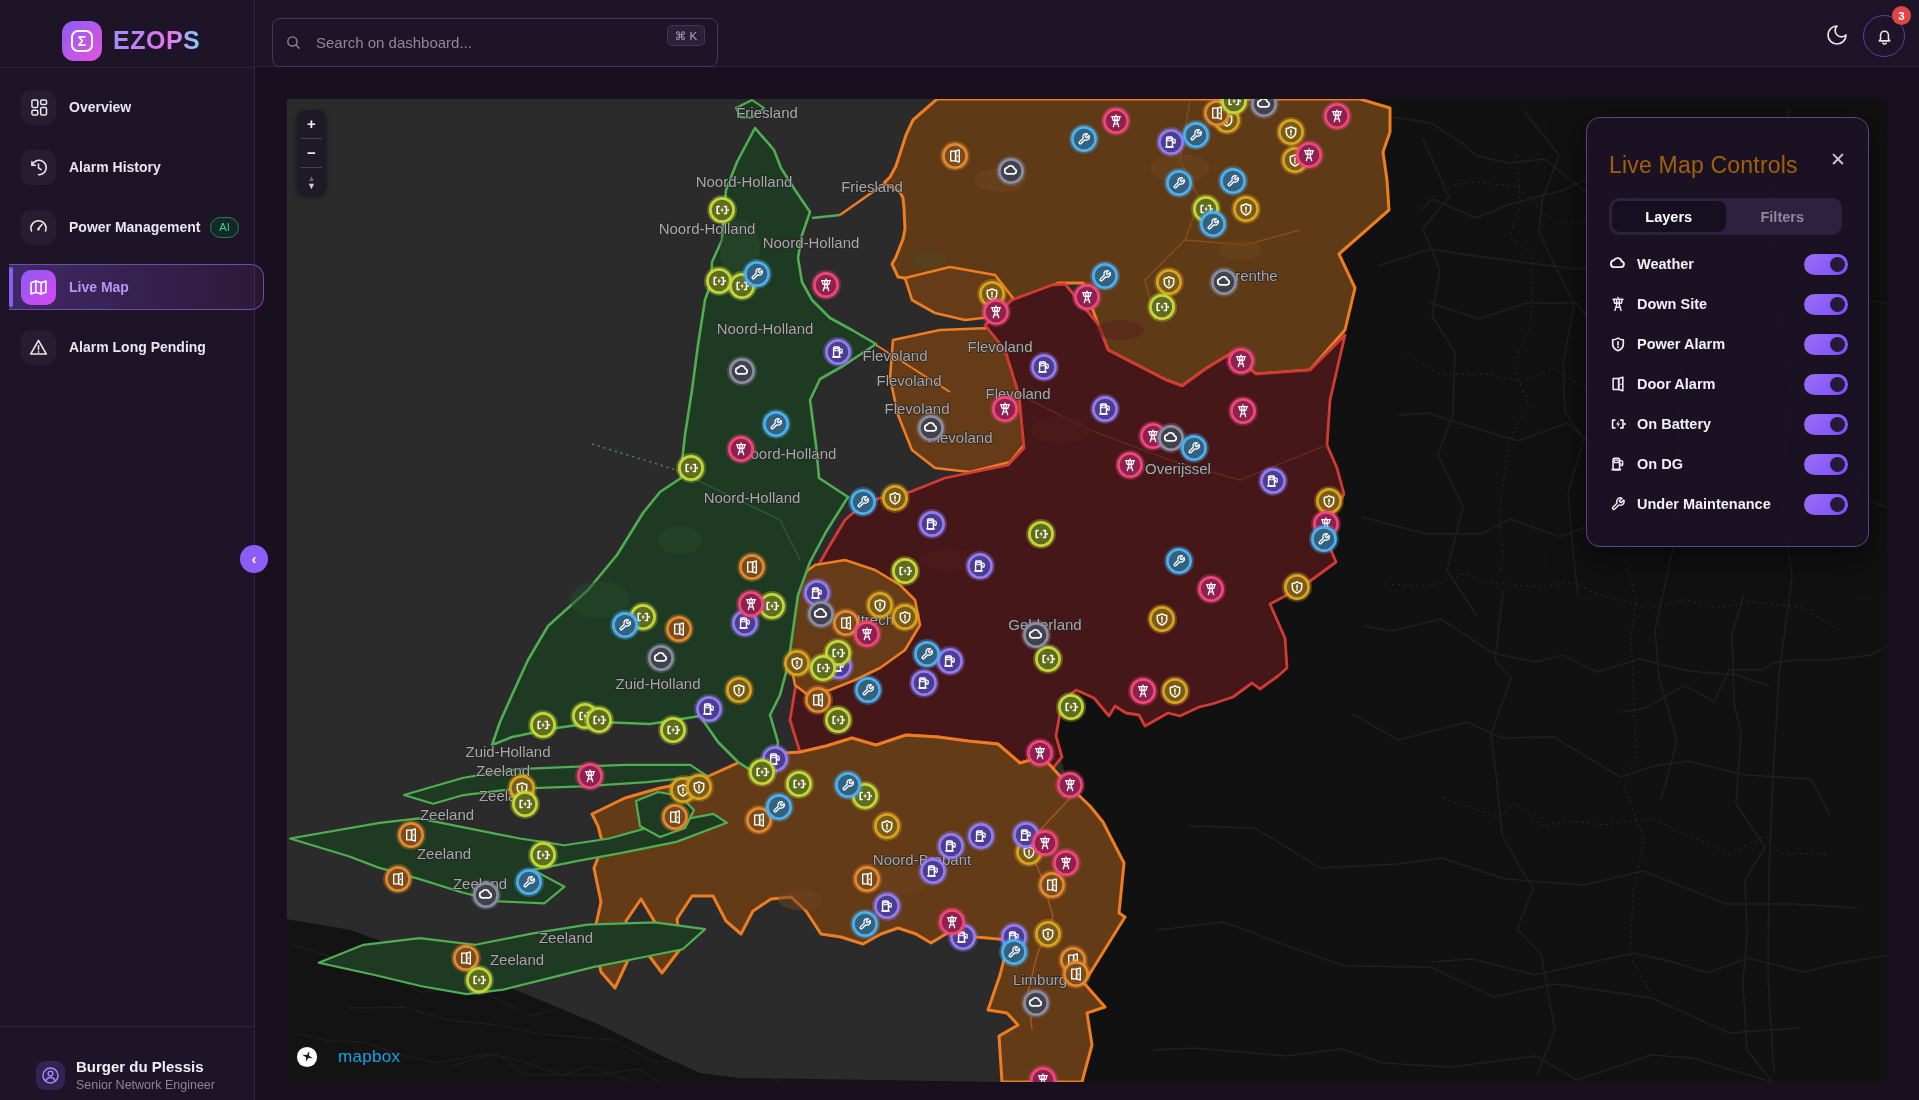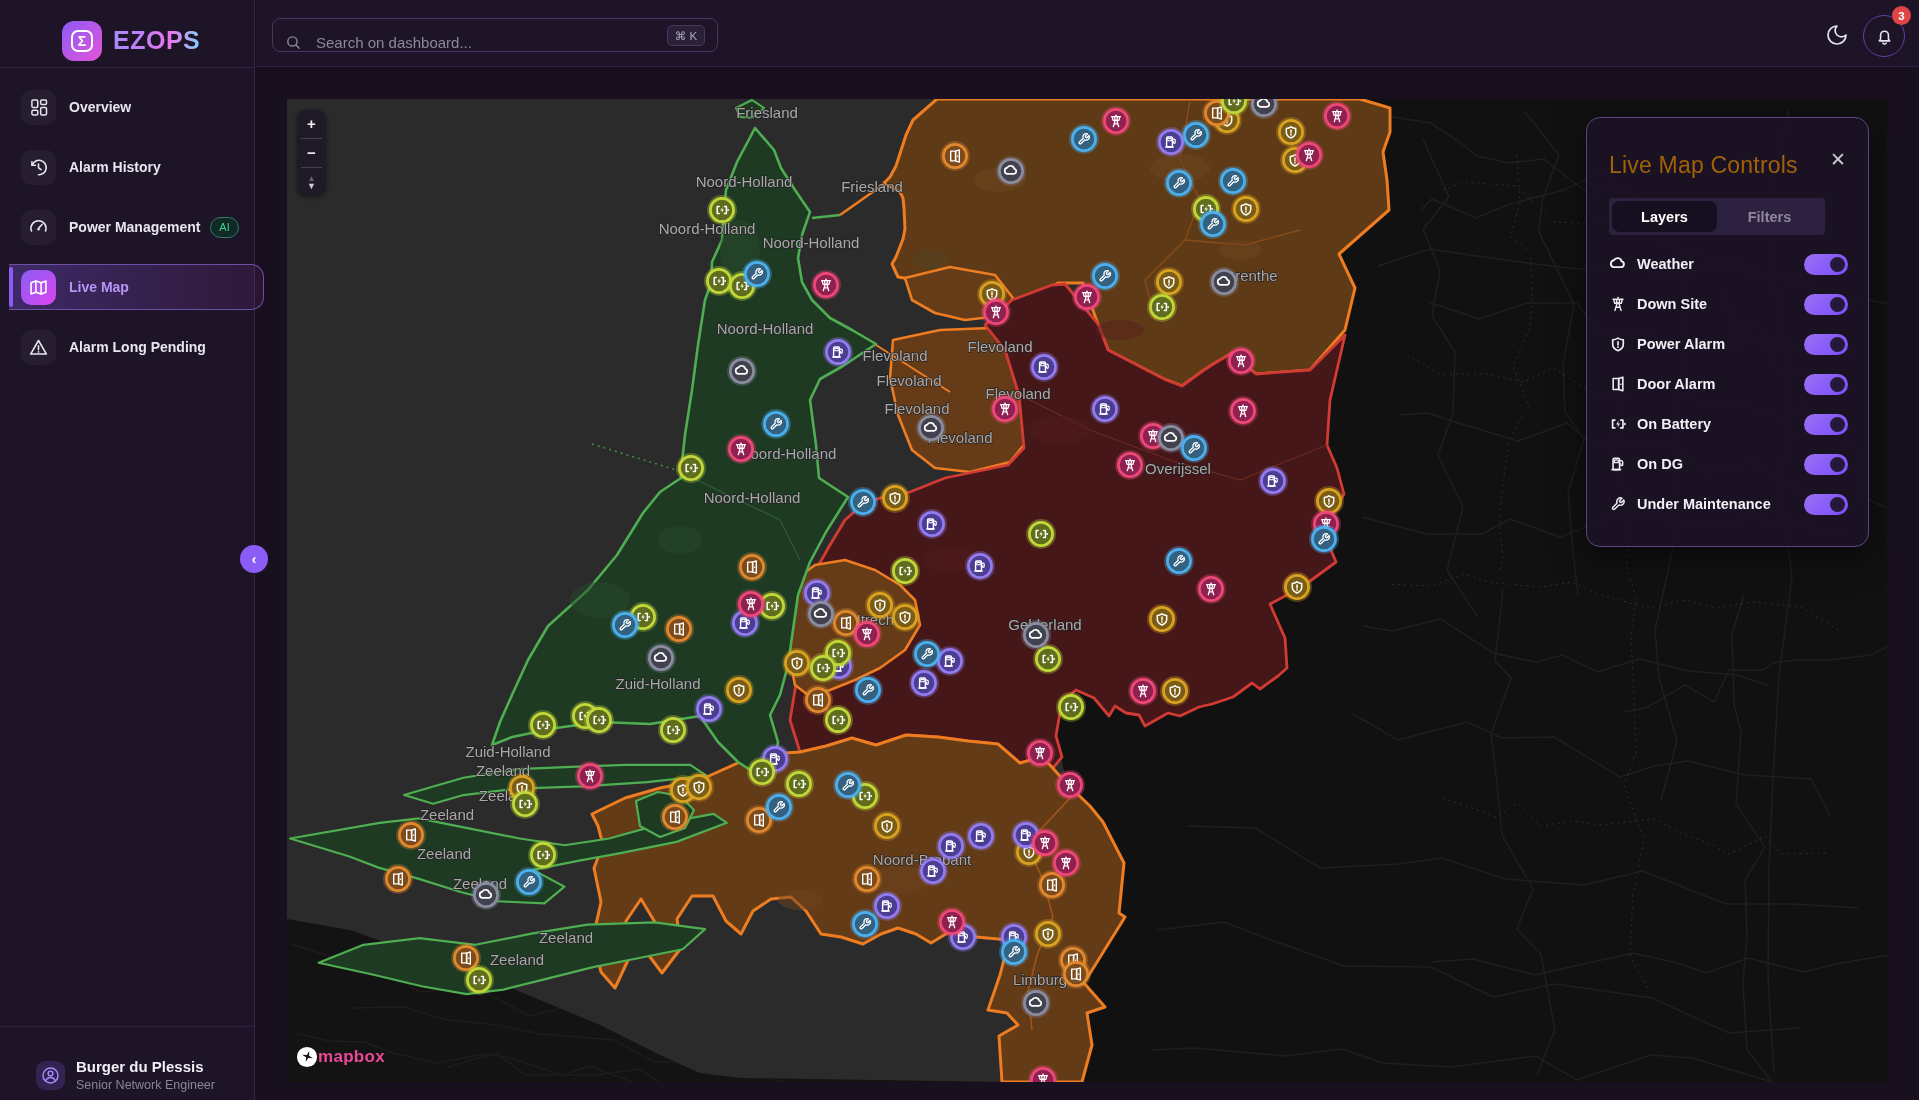--- a/index.html
+++ b/index.html
@@ -15,44 +15,44 @@
 .item.act{background:linear-gradient(90deg,rgba(139,92,246,.30),rgba(190,70,200,.10));border-radius:0 13px 13px 0;border:1px solid #6d4fa8;border-left:none}
 .item.act:before{content:"";position:absolute;left:0;top:2px;bottom:2px;width:4px;background:#8b5cf6;border-radius:2px}
 .item.act .tile{background:linear-gradient(135deg,#8b5cf6,#d946ef)}
 .item.act span{color:#b794f6}
 .ai{position:absolute;left:201px;width:29px;height:21px;border:1px solid #2f7d68;border-radius:11px;background:#122a26;color:#38d39f;font-size:11px;font-weight:400;display:flex;align-items:center;justify-content:center}
 .udiv{position:absolute;left:0;top:1026px;width:255px;border-top:1px solid #2e2142}
 .uava{position:absolute;left:36px;top:1061px;width:29px;height:29px;border-radius:9px;background:#332350;display:flex;align-items:center;justify-content:center}
 .uname{position:absolute;left:76px;top:1058px;font-size:15px;font-weight:700;color:#f0eef4}
 .urole{position:absolute;left:76px;top:1078px;font-size:12.5px;color:#8a8496}
 .head{position:absolute;left:256px;top:0;width:1663px;height:67px;background:#1d1428;border-bottom:1px solid #2e2142;z-index:4}
-.search{position:absolute;left:16px;top:18px;width:446px;height:34px;border:1px solid #473461;border-radius:8px;display:flex;align-items:flex-end}
+.search{position:absolute;left:16px;top:18px;width:446px;height:49px;border:1px solid #473461;border-radius:8px;display:flex;align-items:center}
 .search span{margin-left:14px;color:#8e8899;font-size:15px}
 .kbd{position:absolute;right:12px;top:6px;width:38px;height:21px;border:1px solid #473461;background:#2a2038;border-radius:5px;color:#b0a8c0;font-size:11.5px;display:flex;align-items:center;justify-content:center}
 .moon{position:absolute;right:70px;top:23px}
 .bellc{position:absolute;right:14px;top:15px;width:42px;height:42px;border:1px solid #5f3da6;border-radius:50%;display:flex;align-items:center;justify-content:center}
 .badge{position:absolute;right:8px;top:6px;width:19px;height:19px;border-radius:50%;background:#e04444;color:#fff;font-size:11.5px;font-weight:700;display:flex;align-items:center;justify-content:center;z-index:6}
 .map{position:absolute;left:287px;top:99px;width:1600px;height:983px;background:#2b2b2b;overflow:hidden}
 .zoomc{position:absolute;left:10px;top:11px;width:29px;height:86px;background:#201a28;border-radius:9px;color:#efefef;text-align:center;box-shadow:0 1px 4px rgba(0,0,0,.5)}
 .zoomc div{height:28px;line-height:28px;font-size:15px;font-weight:700}
 .zoomc .sep{height:1px;background:#ffffff2b;margin:0 4px}
 .collapse{position:absolute;left:240px;top:545px;width:28px;height:28px;border-radius:50%;background:#8b5cf6;z-index:8;display:flex;align-items:center;justify-content:center;color:#fff;font-size:14px;font-weight:700}
 .panel{position:absolute;left:1586px;top:117px;width:283px;height:430px;background:rgba(27,19,37,.95);border:1px solid #5d4488;border-radius:14px;z-index:6;box-shadow:0 10px 34px rgba(0,0,0,.55)}
 .ptitle{position:absolute;left:22px;top:34px;font-size:23px;font-weight:400;color:#a16207;letter-spacing:.2px}
 .pclose{position:absolute;right:22px;top:30px;color:#cac5d2;font-size:19px}
-.tabs{position:absolute;left:22px;top:80px;width:216px;height:37px;background:#2c2240;border-radius:4px;display:flex;padding:3px}
+.tabs{position:absolute;left:22px;top:80px;width:233px;height:37px;background:#2c2240;border-radius:10px;display:flex;padding:3px}
 .tab{flex:1;border-radius:8px;display:flex;align-items:center;justify-content:center;font-size:14.5px;font-weight:700;color:#9186a0}
 .tab.on{background:#160f20;color:#fff}
 .prow{position:absolute;left:22px;width:239px;height:24px;display:flex;align-items:center}
 .prow svg{margin-right:10px}
 .prow b{font-size:14.5px;font-weight:700;color:#f2f0f5}
 .tog{position:absolute;right:0;width:44px;height:21px;border-radius:11px;background:linear-gradient(135deg,#9a6ff2,#7c4dff)}
 .tog:after{content:"";position:absolute;right:3px;top:3px;width:15px;height:15px;border-radius:50%;background:#241a38}
 .mapbox{position:absolute;left:9px;bottom:14px;display:flex;align-items:center;z-index:3}
-.mapbox span{color:#ec4899;font-size:17px;font-weight:700;margin-left:0;letter-spacing:.3px}
+.mapbox span{color:#0ea5e9;font-size:17px;font-weight:400;margin-left:20px;letter-spacing:.3px}
 </style></head>
 <body>
 <div class="side">
   <div class="logo">
       <i>Σ</i>
     </div>
     <div class="brand">EZOPS</div>
   <div class="sdiv"></div>
   <div class="nav">
     <div class="item">

